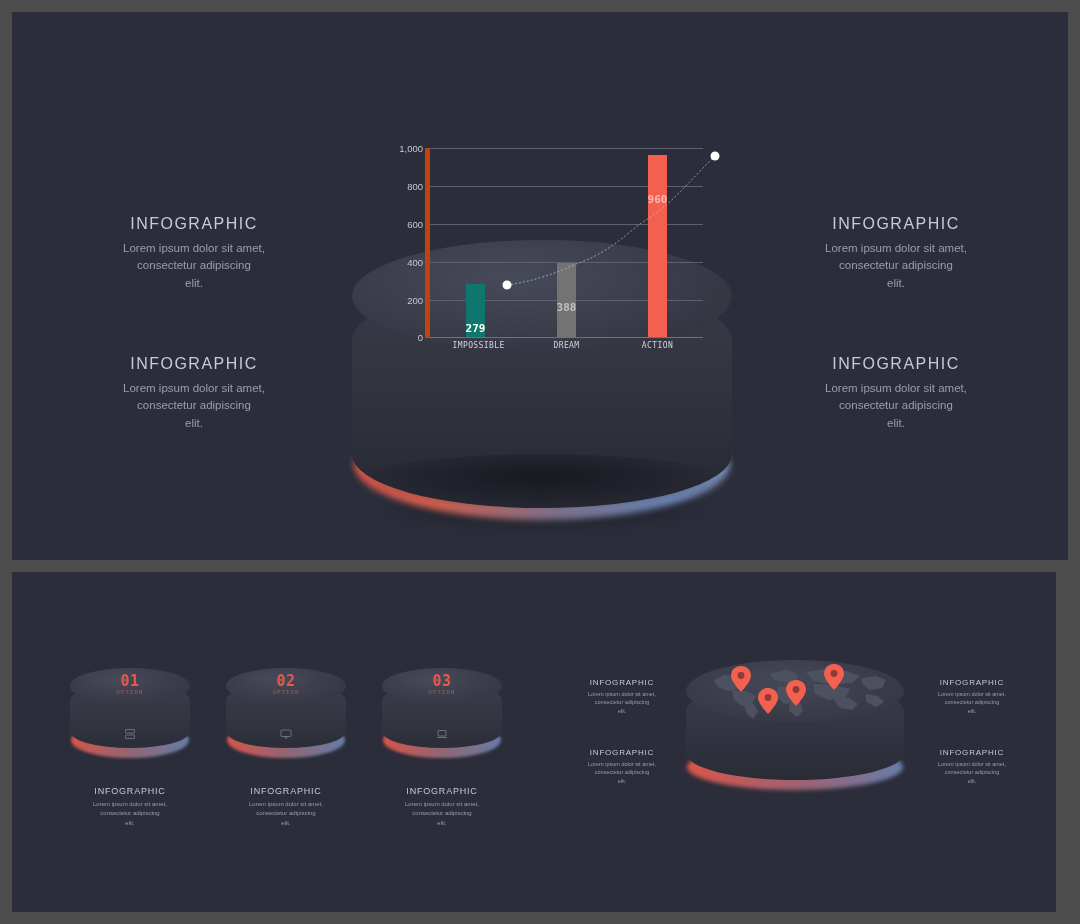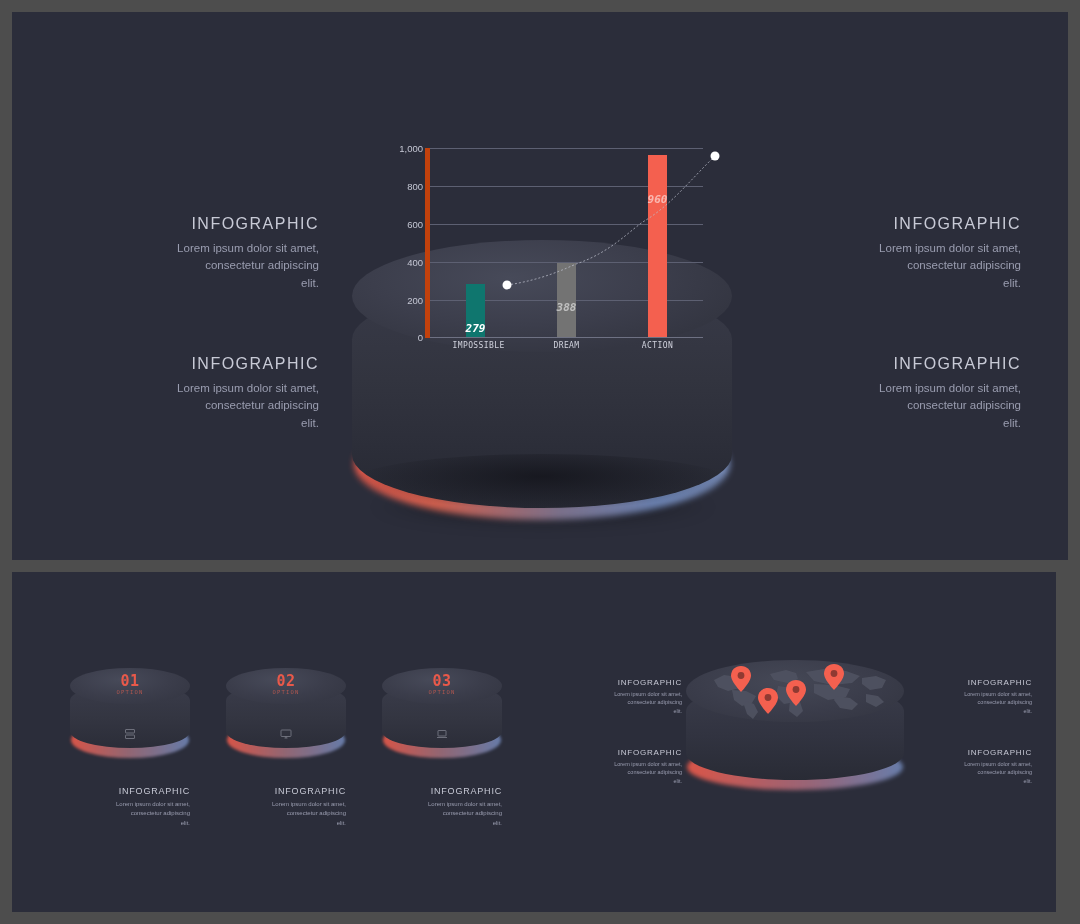--- a/index.html
+++ b/index.html
@@ -36,21 +36,21 @@
 
   .bottom-row {
     display: flex;
     gap: 0;
     height: 368px;
   }
   .slide-options { width: 522px; }
   .slide-map { width: 522px; }
 
   
-  .txt-block { position: absolute; text-align: right; }
+  .txt-block { position: absolute; text-align: center; }
   .txt-title {
     font-family: "Liberation Sans", sans-serif;
     color: #c8cad6;
     letter-spacing: 1.5px;
     font-weight: 400;
   }
   .txt-body {
     font-family: Liberation Sans, sans-serif;
     color: #9a9db0;
     line-height: 1.5;
@@ -163,21 +163,20 @@
     height: 100%;
     display: flex;
     align-items: flex-end;
     justify-content: center;
   }
   .bar {
     width: 19px;
     position: relative;
     display: flex;
     justify-content: center;
-    font-style: italic;
   }
   .bar-label {
     position: absolute;
     top: 38px;
     font-family: "DejaVu Sans Mono", monospace;
     font-size: 11px;
     font-weight: bold;
     color: #ffffff;
   }
   .bar-label.dim { color: rgba(255,255,255,.55); }

